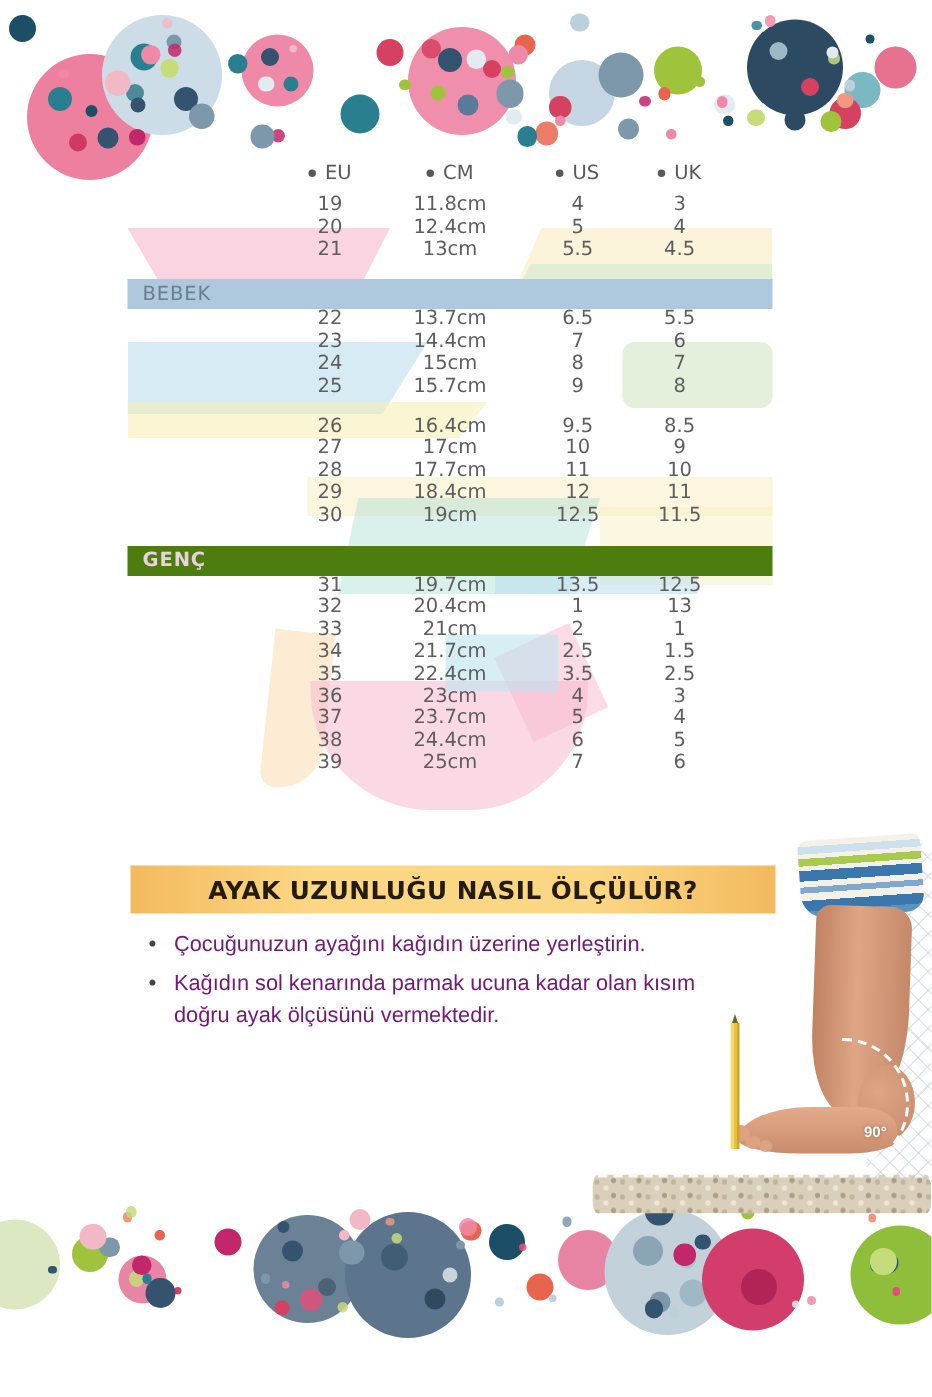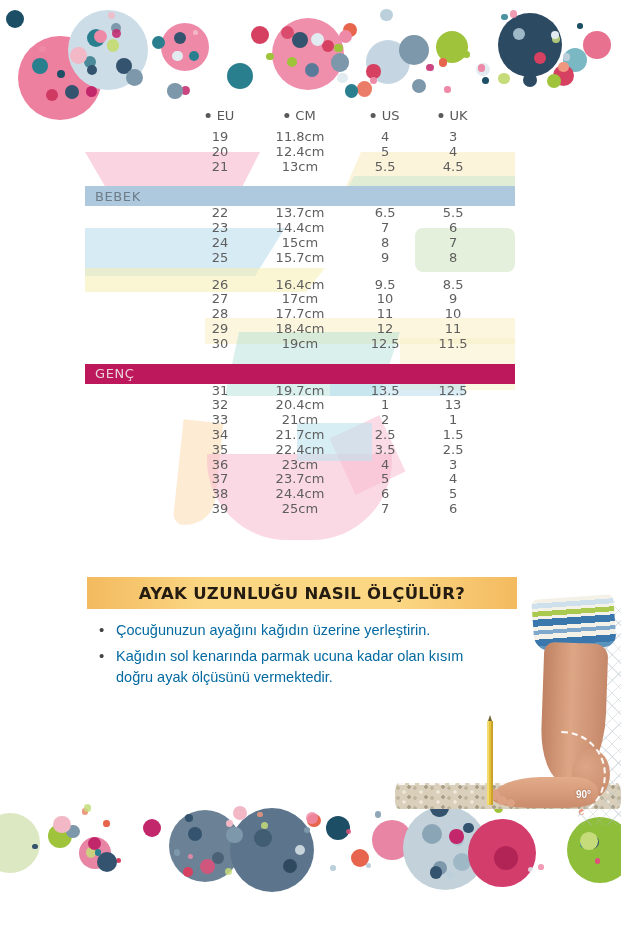--- a/index.html
+++ b/index.html
@@ -52,24 +52,24 @@
         transform:rotate(-25deg)}
   .wm14{left:122px;top:348px;width:185px;height:86px;background:rgba(247,186,205,.55);
         border-radius:0 0 80px 80px}
   
   .measure-title{position:absolute;left:87px;top:577px;width:430px;height:32px;z-index:2;
     display:flex;align-items:center;justify-content:center;
     font-family:"DejaVu Sans",sans-serif;font-weight:bold;font-size:16.5px;color:#241b11;
     letter-spacing:.3px}
   .bullets{position:absolute;left:92px;top:620px;width:392px;margin:0;padding:0;list-style:none;z-index:2}
   .bullets li{position:relative;padding-left:24px;font-size:14.5px;line-height:1.45;
-    color:#0369a1;margin-bottom:5px}
+    color:#701a75;margin-bottom:5px}
   .bullets li::before{content:'•';position:absolute;left:7px;top:-1px;color:#444;font-size:15px}
   
-  .photo{position:absolute;left:480px;top:599px;width:141px;height:228px;z-index:1}
+  .photo{position:absolute;left:480px;top:560px;width:141px;height:228px;z-index:1}
   .lattice{position:absolute;left:98px;top:2px;width:43px;height:224px;opacity:.8;
     background-image:
       repeating-linear-gradient(45deg, rgba(175,188,195,.45) 0 1px, transparent 1px 9px),
       repeating-linear-gradient(-45deg, rgba(175,188,195,.45) 0 1px, transparent 1px 9px)}
   .shorts{position:absolute;left:53px;top:-2px;width:82px;height:52px;transform:rotate(-4deg);
     border-radius:6px 6px 12px 16px;overflow:hidden;
     background:linear-gradient(180deg,
       #f4f2e8 0 4px,#cfe0ed 4px 9px,#f4f2e8 9px 12px,#a9c94f 12px 17px,#f4f2e8 17px 20px,
       #3a77ad 20px 27px,#f4f2e8 27px 31px,#7fa8cc 31px 35px,#f4f2e8 35px 40px,
       #3a77ad 40px 47px,#5c93bd 47px 52px)}
@@ -362,21 +362,21 @@
             <span class="cell c2">12</span>
             <span class="cell c3">11</span>
           </div>
           <div class="trow">
             <span class="cell c0">30</span>
             <span class="cell c1">19cm</span>
             <span class="cell c2">12.5</span>
             <span class="cell c3">11.5</span>
           </div>
         </div>
-        <div class="band" style="background: #be185d; color: rgb(232, 211, 218);">
+        <div class="band" style="background: #4d7c0f; color: rgb(232, 211, 218); font-weight: bold;">
           <span>GENÇ</span>
         </div>
         <div class="rows">
           <div class="trow">
             <span class="cell c0">31</span>
             <span class="cell c1">19.7cm</span>
             <span class="cell c2">13.5</span>
             <span class="cell c3">12.5</span>
           </div>
           <div class="trow">

